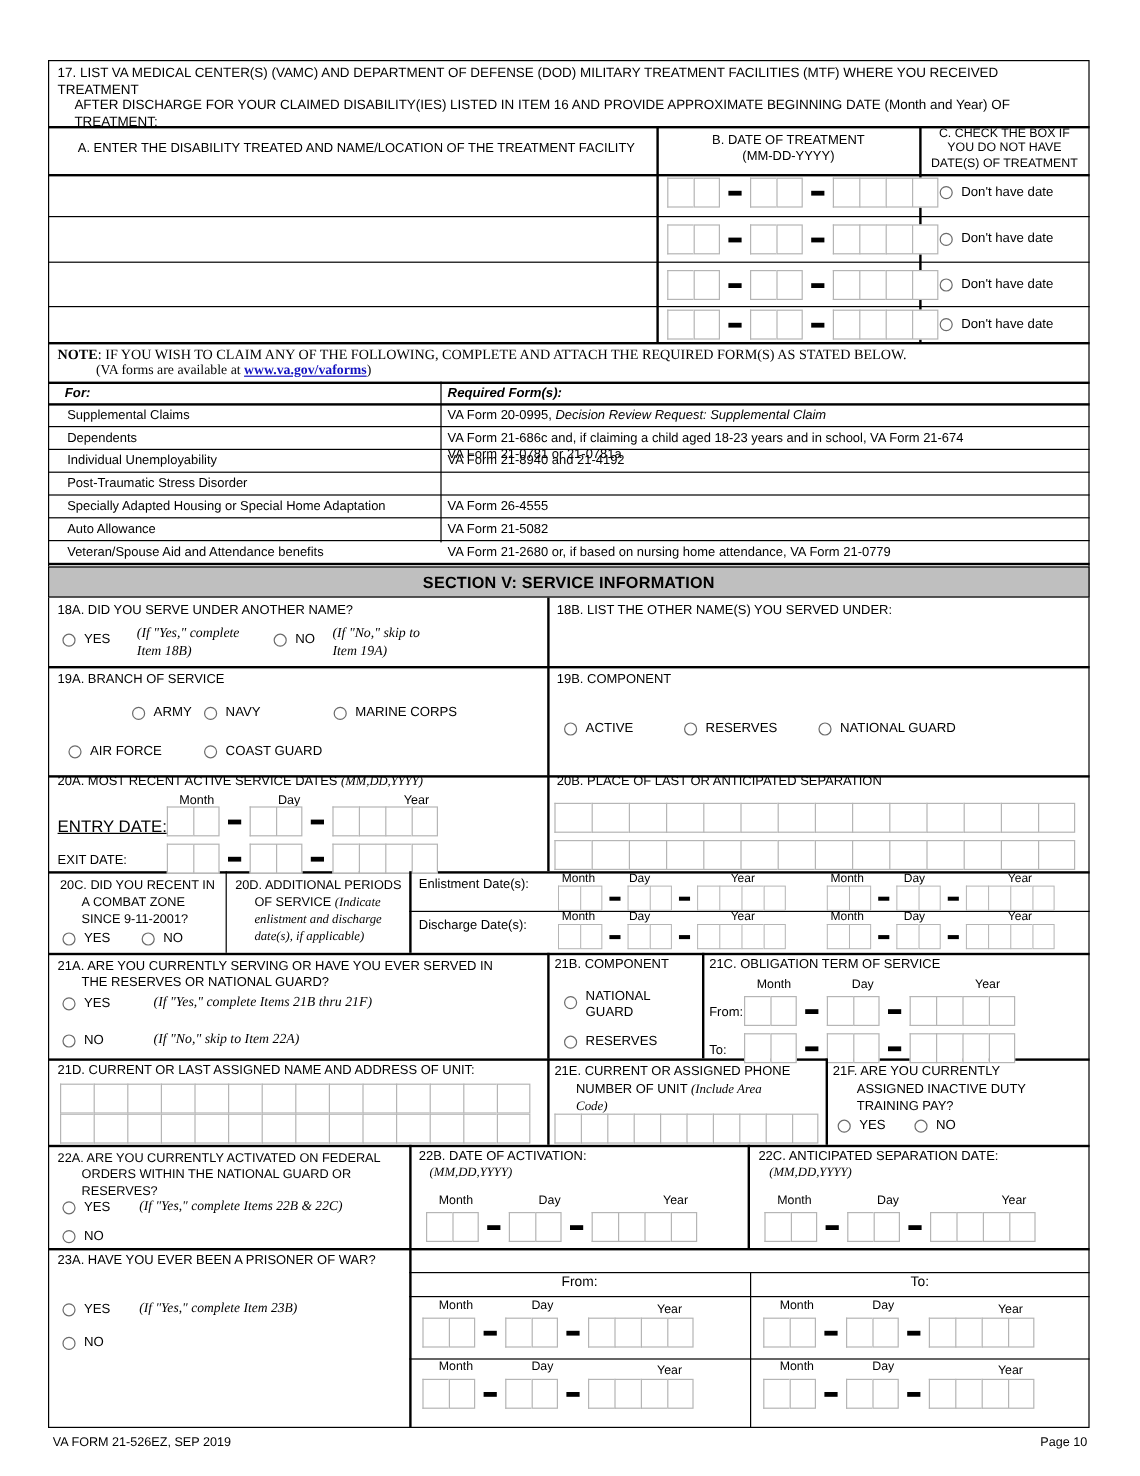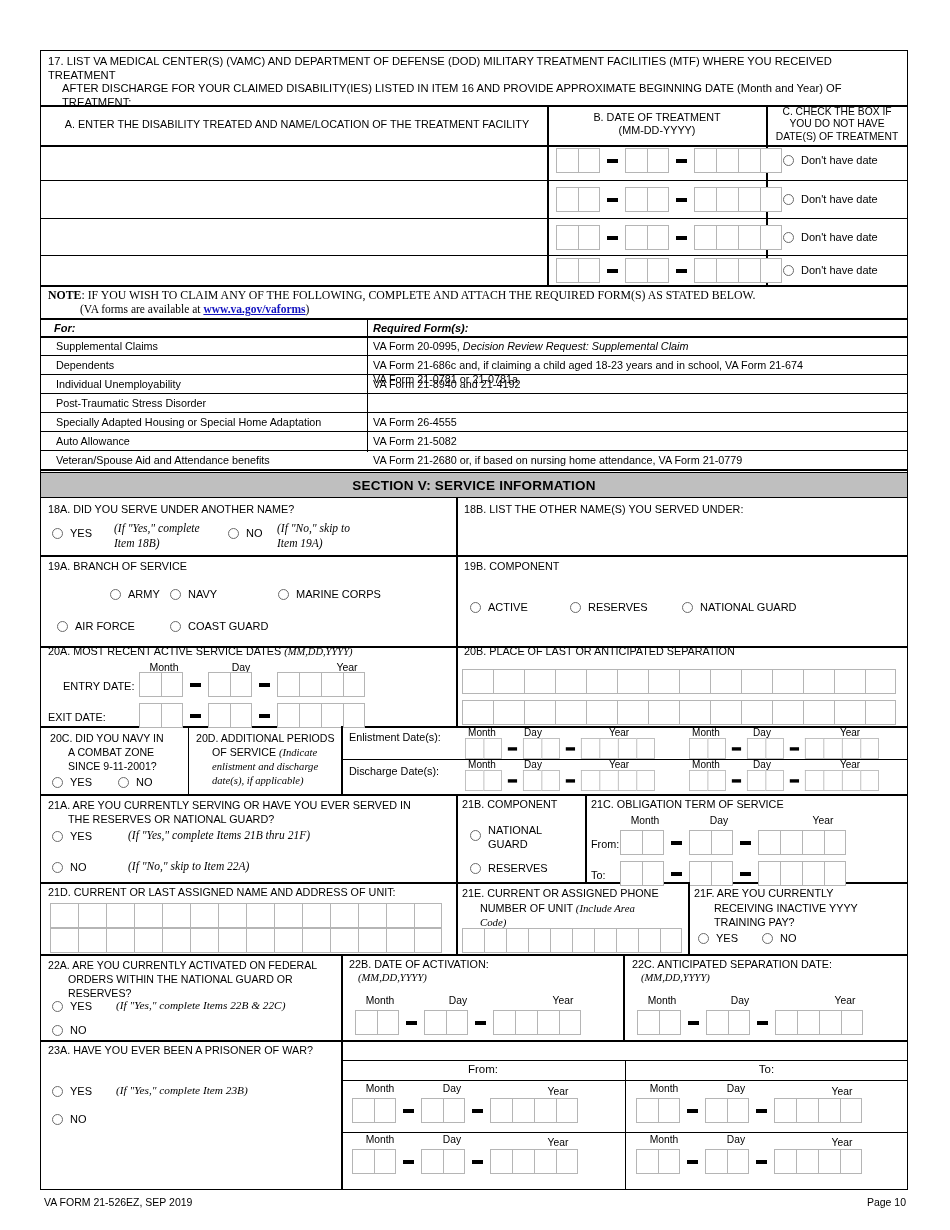--- a/index.html
+++ b/index.html
@@ -311,21 +311,21 @@
   <div class="hline2" style="left:40px; top:726px; width:868px;"></div>
   <div class="vline2" style="left:456px; top:646px; height:80px;"></div>
 
   <div class="t" style="left:48px; top:645px; font-size:10.8px;">
     <span>20A. MOST RECENT ACTIVE SERVICE DATES </span><span class="i serif" style="font-size:10.5px;">(MM,DD,YYYY)</span>
   </div>
   <div class="t ctr" style="left:135px; top:661px; width:58px; font-size:10.5px;">Month</div>
   <div class="t ctr" style="left:212px; top:661px; width:58px; font-size:10.5px;">Day</div>
   <div class="t ctr" style="left:300px; top:661px; width:94px; font-size:10.5px;">Year</div>
 
-  <div class="t" style="left:63px; top:680px; font-size:11px;">ENTRY DATE:</div>
+  <div class="t" style="left:48px; top:680px; font-size:14px;text-decoration:underline;">ENTRY DATE:</div>
   <div class="dgrp" style="left:139px; top:672px;">
     <div class="seg">
         <div class="bx"></div>
         <div class="bx"></div>
       </div>
     <span class="dash"></span>
     <div class="seg">
         <div class="bx"></div>
         <div class="bx"></div>
       </div>
@@ -391,21 +391,21 @@
       <div class="bx" style="width:31px;"></div>
       <div class="bx" style="width:31px;"></div>
   </div>
 
   <div class="hline2" style="left:40px; top:794px; width:868px;"></div>
   <div class="vline" style="left:188px; top:726px; height:68px;"></div>
   <div class="vline2" style="left:341px; top:726px; height:68px;"></div>
   <div class="hline" style="left:341px; top:759px; width:567px;"></div>
 
   <div class="t" style="left:50px; top:731px; width:134px; font-size:10.6px; line-height:14px;">
-    <div>20C. DID YOU NAVY IN</div>
+    <div>20C. DID YOU RECENT IN</div>
     <div style="padding-left:18px;">A COMBAT ZONE</div>
     <div style="padding-left:18px;">SINCE 9-11-2001?</div>
   </div>
   <div class="opt" style="left:52px; top:776px;">
     <span class="radio"></span>
     <span class="lbl">YES</span>
   </div>
   <div class="opt" style="left:118px; top:776px;">
     <span class="radio"></span>
     <span class="lbl">NO</span>
@@ -636,21 +636,21 @@
       <div class="bx" style="width:22px;"></div>
       <div class="bx" style="width:22px;"></div>
       <div class="bx" style="width:22px;"></div>
       <div class="bx" style="width:22px;"></div>
       <div class="bx" style="width:22px;"></div>
       <div class="bx" style="width:22px;"></div>
   </div>
 
   <div class="t" style="left:694px; top:886px; width:212px; font-size:10.8px; line-height:14.5px;">
     <div>21F. ARE YOU CURRENTLY</div>
-    <div style="padding-left:20px;">RECEIVING INACTIVE YYYY</div>
+    <div style="padding-left:20px;">ASSIGNED INACTIVE DUTY</div>
     <div style="padding-left:20px;">TRAINING PAY?</div>
   </div>
   <div class="opt" style="left:698px; top:932px;">
     <span class="radio"></span>
     <span class="lbl">YES</span>
   </div>
   <div class="opt" style="left:762px; top:932px;">
     <span class="radio"></span>
     <span class="lbl">NO</span>
   </div>

